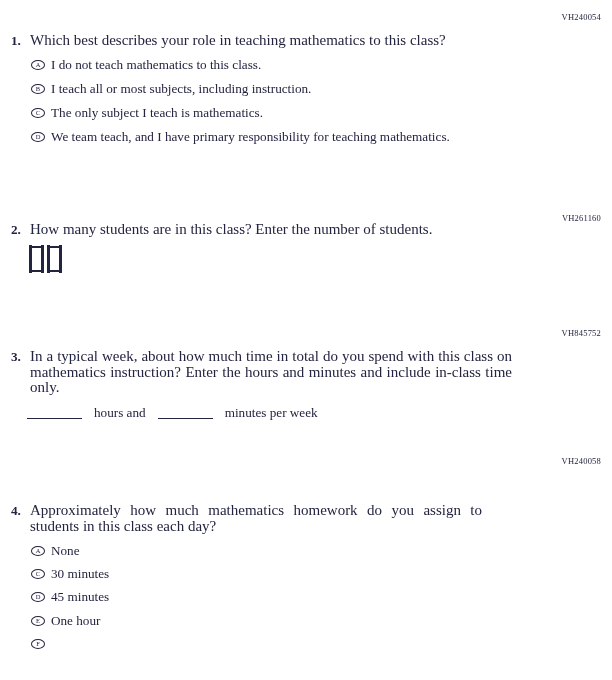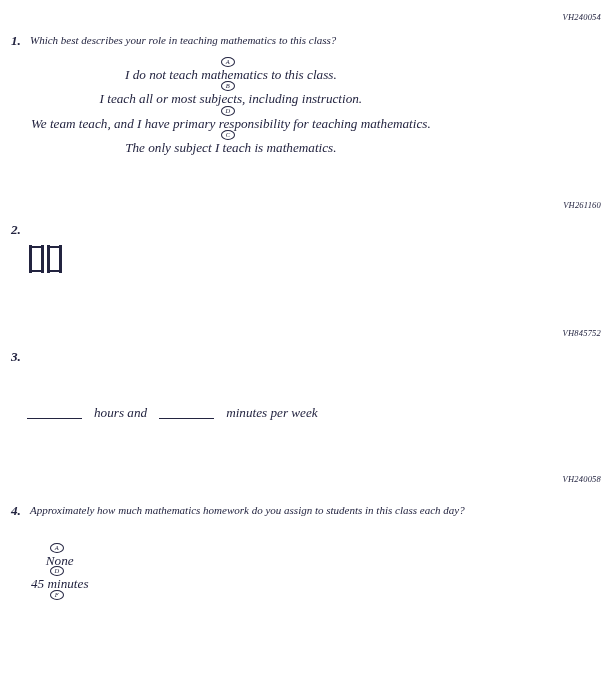--- a/index.html
+++ b/index.html
@@ -3,41 +3,40 @@
 <meta charset="utf-8">
 <style>
   html,body { margin:0; padding:0; background:#ffffff; }
   .page {
     position:relative;
     width:612px; height:680px;
     background:#ffffff;
     font-family:"Liberation Serif","DejaVu Serif",serif;
     color:#232440;
     overflow:hidden;
-    font-style:italic;
   }
   .code {
     position:absolute; right:11px;
     font-size:8.5px; letter-spacing:0.2px;
     color:#232440;
   }
   .q { position:absolute; left:0; width:612px; }
   .qnum {
     position:absolute; left:11px; top:0;
     font-weight:bold; font-size:13.2px; line-height:15.5px;
   }
   .qtext {
     margin:0; margin-left:30px;
     width:482px;
-    font-size:11px; line-height:15.5px;
+    font-size:15px; line-height:15.5px;
     text-align:justify;
   }
   .q4-block .qtext { width:452px; }
   .opts { position:absolute; left:31px; }
-  .opt { display:flex; align-items:center; height:15px; margin-bottom:9.3px;flex-direction:column; }
+  .opt { display:flex; align-items:center; height:15px; margin-bottom:9.3px; }
   .q4-block .opt { margin-bottom:8.4px; }
   .bubble {
     box-sizing:border-box; flex:0 0 auto;
     width:14px; height:10px;
     border:1.1px solid #232440; border-radius:50%;
     display:flex; align-items:center; justify-content:center;
     font-size:6.5px; line-height:1; padding-top:0.5px;
     margin-right:6px;
     background:#ffffff;
   }
@@ -67,76 +66,86 @@
   }
   .blank.second { margin-left:12px; }
   .unit { margin-bottom:0;text-align:center; }
 </style>
 </head>
 <body>
 
 <div class="page">
 
   <div class="code" style="top:12px;">VH240054</div>
-  <div class="code" style="top:200px;">VH261160</div>
+  <div class="code" style="top:213px;">VH261160</div>
   <div class="code" style="top:328px;">VH845752</div>
-  <div class="code" style="top:474px;">VH240058</div>
+  <div class="code" style="top:456px;">VH240058</div>
 
   <div class="q" style="top:33px;">
     <span class="qnum">1.</span>
     <p class="qtext">Which best describes your role in teaching mathematics to this class?</p>
     <div class="opts" style="top:24px;">
       <div class="opt">
         <span class="bubble">A</span>
         <span class="opt-label">I do not teach mathematics to this class.</span>
       </div>
       <div class="opt">
         <span class="bubble">B</span>
         <span class="opt-label">I teach all or most subjects, including instruction.</span>
       </div>
       <div class="opt">
+        <span class="bubble">C</span>
+        <span class="opt-label">The only subject I teach is mathematics.</span>
+      </div>
+      <div class="opt">
         <span class="bubble">D</span>
         <span class="opt-label">We team teach, and I have primary responsibility for teaching mathematics.</span>
-      </div>
-      <div class="opt">
-        <span class="bubble">C</span>
-        <span class="opt-label">The only subject I teach is mathematics.</span>
       </div>
     </div>
   </div>
 
   <div class="q" style="top:222px;">
     <span class="qnum">2.</span>
+    <p class="qtext">How many students are in this class? Enter the number of students.</p>
     <div class="boxes">
       <div class="dbox"></div>
       <div class="dbox"></div>
     </div>
   </div>
 
   <div class="q" style="top:349px;">
     <span class="qnum">3.</span>
+    <p class="qtext">In a typical week, about how much time in total do you spend with this class on mathematics instruction? Enter the hours and minutes and include in-class time only.</p>
     <div class="fill-line">
       <span class="blank"></span>
       <span class="unit">hours and</span>
       <span class="blank second"></span>
       <span class="unit">minutes per week</span>
     </div>
   </div>
 
   <div class="q q4-block" style="top:503px;">
     <span class="qnum">4.</span>
     <p class="qtext">Approximately how much mathematics homework do you assign to students in this class each day?</p>
     <div class="opts" style="top:40px;">
       <div class="opt">
         <span class="bubble">A</span>
         <span class="opt-label">None</span>
       </div>
       <div class="opt">
+        <span class="bubble">C</span>
+        <span class="opt-label">30 minutes</span>
+      </div>
+      <div class="opt">
         <span class="bubble">D</span>
         <span class="opt-label">45 minutes</span>
+      </div>
+      <div class="opt">
+        <span class="bubble">E</span>
+        <span class="opt-label">One hour</span>
       </div>
       <div class="opt">
         <span class="bubble">F</span>
       </div>
     </div>
   </div>
 
 </div>
 
 </body></html>

